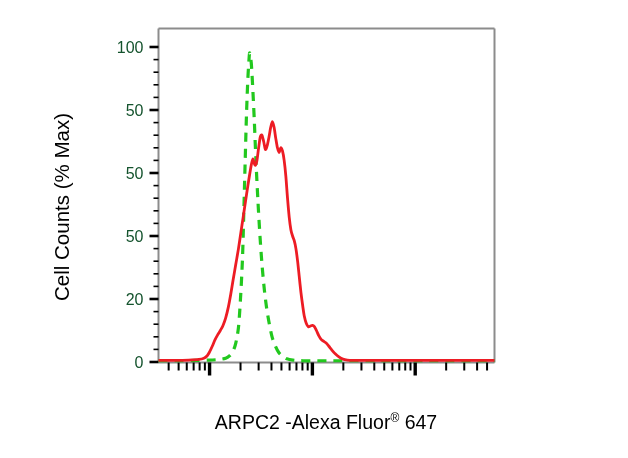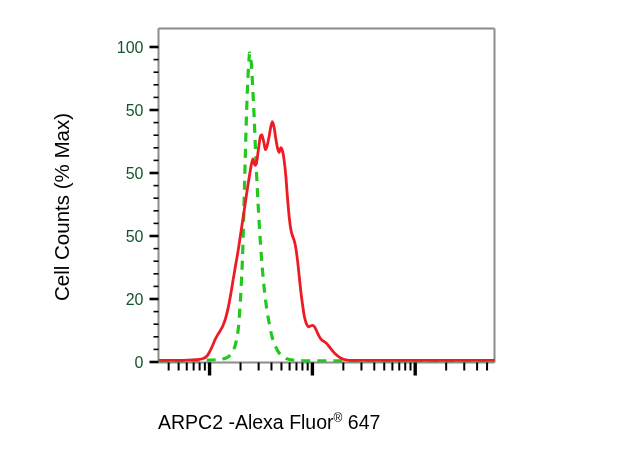--- a/index.html
+++ b/index.html
@@ -41,20 +41,21 @@
     color: #000000;
     font-family: "Liberation Sans", sans-serif;
     white-space: nowrap;
     letter-spacing: 0px;
   }
   .xlabel {
     position: absolute;
     left: 158px;
     top: 411px;
     width: 336px;
+    text-align: center;
     font-size: 19.5px;
     color: #000000;
     font-family: "Liberation Sans", sans-serif;
     white-space: nowrap;
   }
   .xlabel sup {
     font-size: 12px;
     vertical-align: super;
     line-height: 0;
   }

